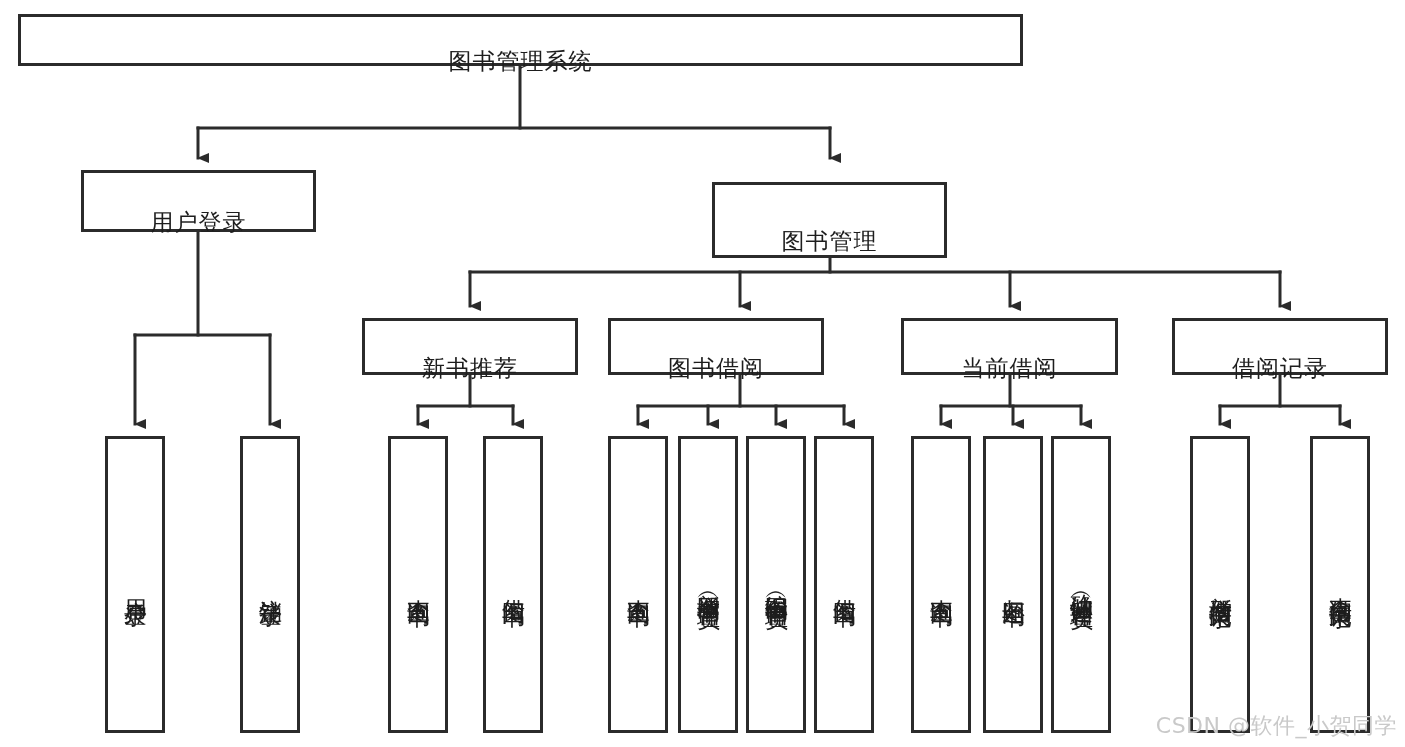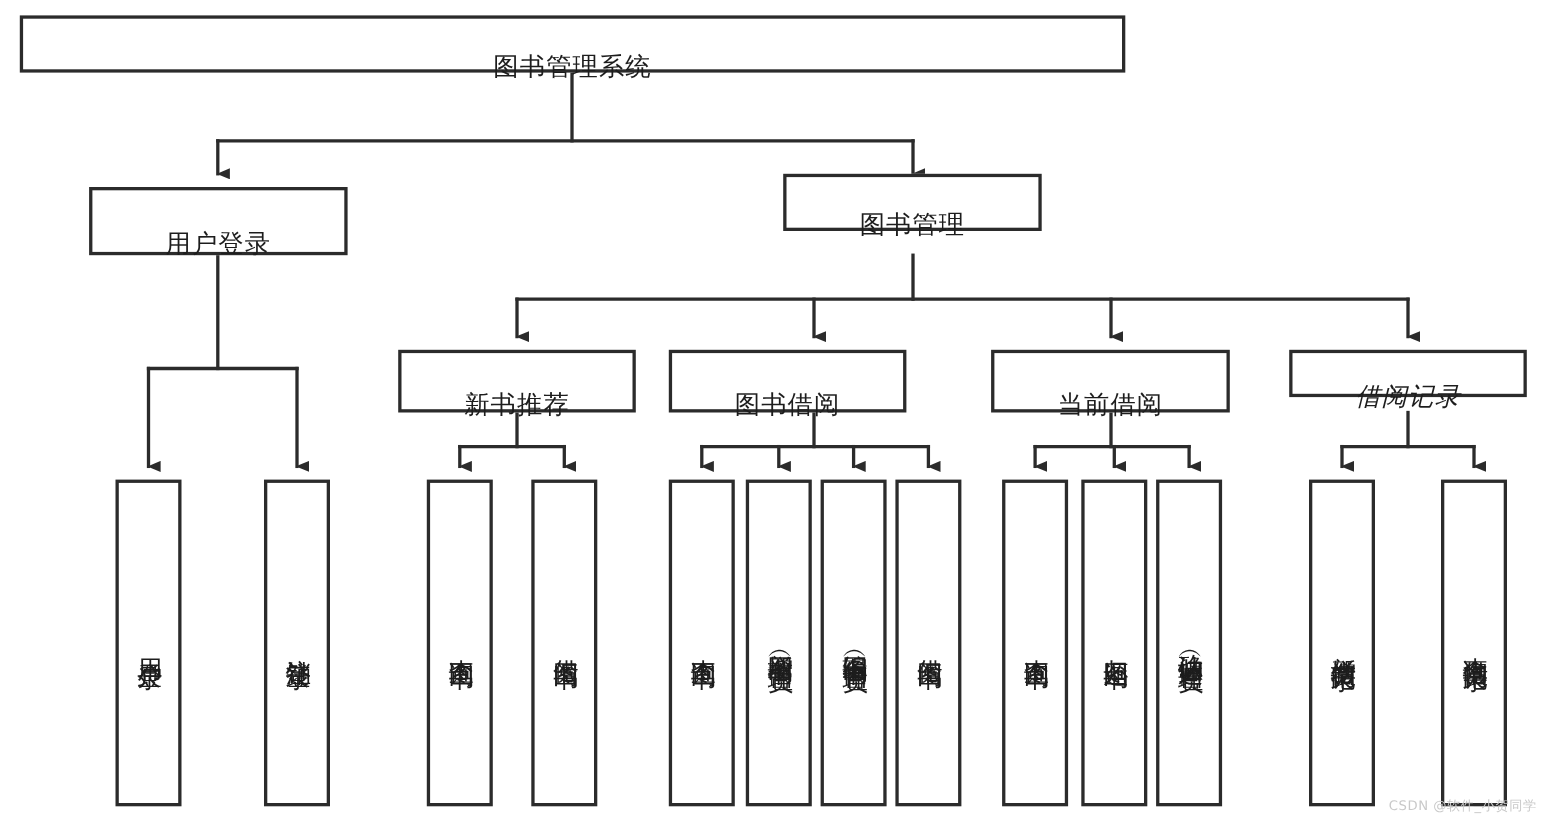--- a/index.html
+++ b/index.html
@@ -54,21 +54,21 @@
   }
   .node.horiz .htext {
     white-space: nowrap;
     display: block;
     margin-top: 44px;
   }
   #watermark {
     position: absolute;
     right: 8px;
     bottom: 6px;
-    font-size: 12px;
+    font-size: 22px;
     color: #c9c9c9;
     letter-spacing: 0.5px;
     white-space: nowrap;
     font-family: "DejaVu Sans", "Liberation Sans", sans-serif;
   }
 </style>
 </head>
 <body>
 
 <div id="canvas">
@@ -116,33 +116,33 @@
       </g>
   </svg>
 
   <div id="nodes-layer">
       <div class="node horiz" style="left: 18px; top: 14px; width: 1005px; height: 52px;">
         <span class="htext">图书管理系统</span>
       </div>
       <div class="node horiz" style="left: 81px; top: 170px; width: 235px; height: 62px;">
         <span class="htext">用户登录</span>
       </div>
-      <div class="node horiz" style="left: 712px; top: 158px; width: 235px; height: 52px;">
+      <div class="node horiz" style="left: 712px; top: 182px; width: 235px; height: 76px;">
         <span class="htext">图书管理</span>
       </div>
       <div class="node horiz" style="left: 362px; top: 318px; width: 216px; height: 57px; justify-content: center;">
         <span class="htext">新书推荐</span>
       </div>
       <div class="node horiz" style="left: 608px; top: 318px; width: 216px; height: 57px;">
         <span class="htext">图书借阅</span>
       </div>
       <div class="node horiz" style="left: 901px; top: 318px; width: 217px; height: 57px;">
         <span class="htext">当前借阅</span>
       </div>
-      <div class="node horiz" style="left: 1172px; top: 318px; width: 216px; height: 43px; font-style: italic;">
+      <div class="node horiz" style="left: 1172px; top: 318px; width: 216px; height: 57px;">
         <span class="htext">借阅记录</span>
       </div>
       <div class="node vert" style="left: 105px; top: 436px; width: 60px; height: 297px;">
         <span class="vtext">用户登录</span>
       </div>
       <div class="node vert" style="left: 240px; top: 436px; width: 60px; height: 297px;">
         <span class="vtext">注销登录</span>
       </div>
       <div class="node vert" style="left: 388px; top: 436px; width: 60px; height: 297px;">
         <span class="vtext">查询图书</span>

